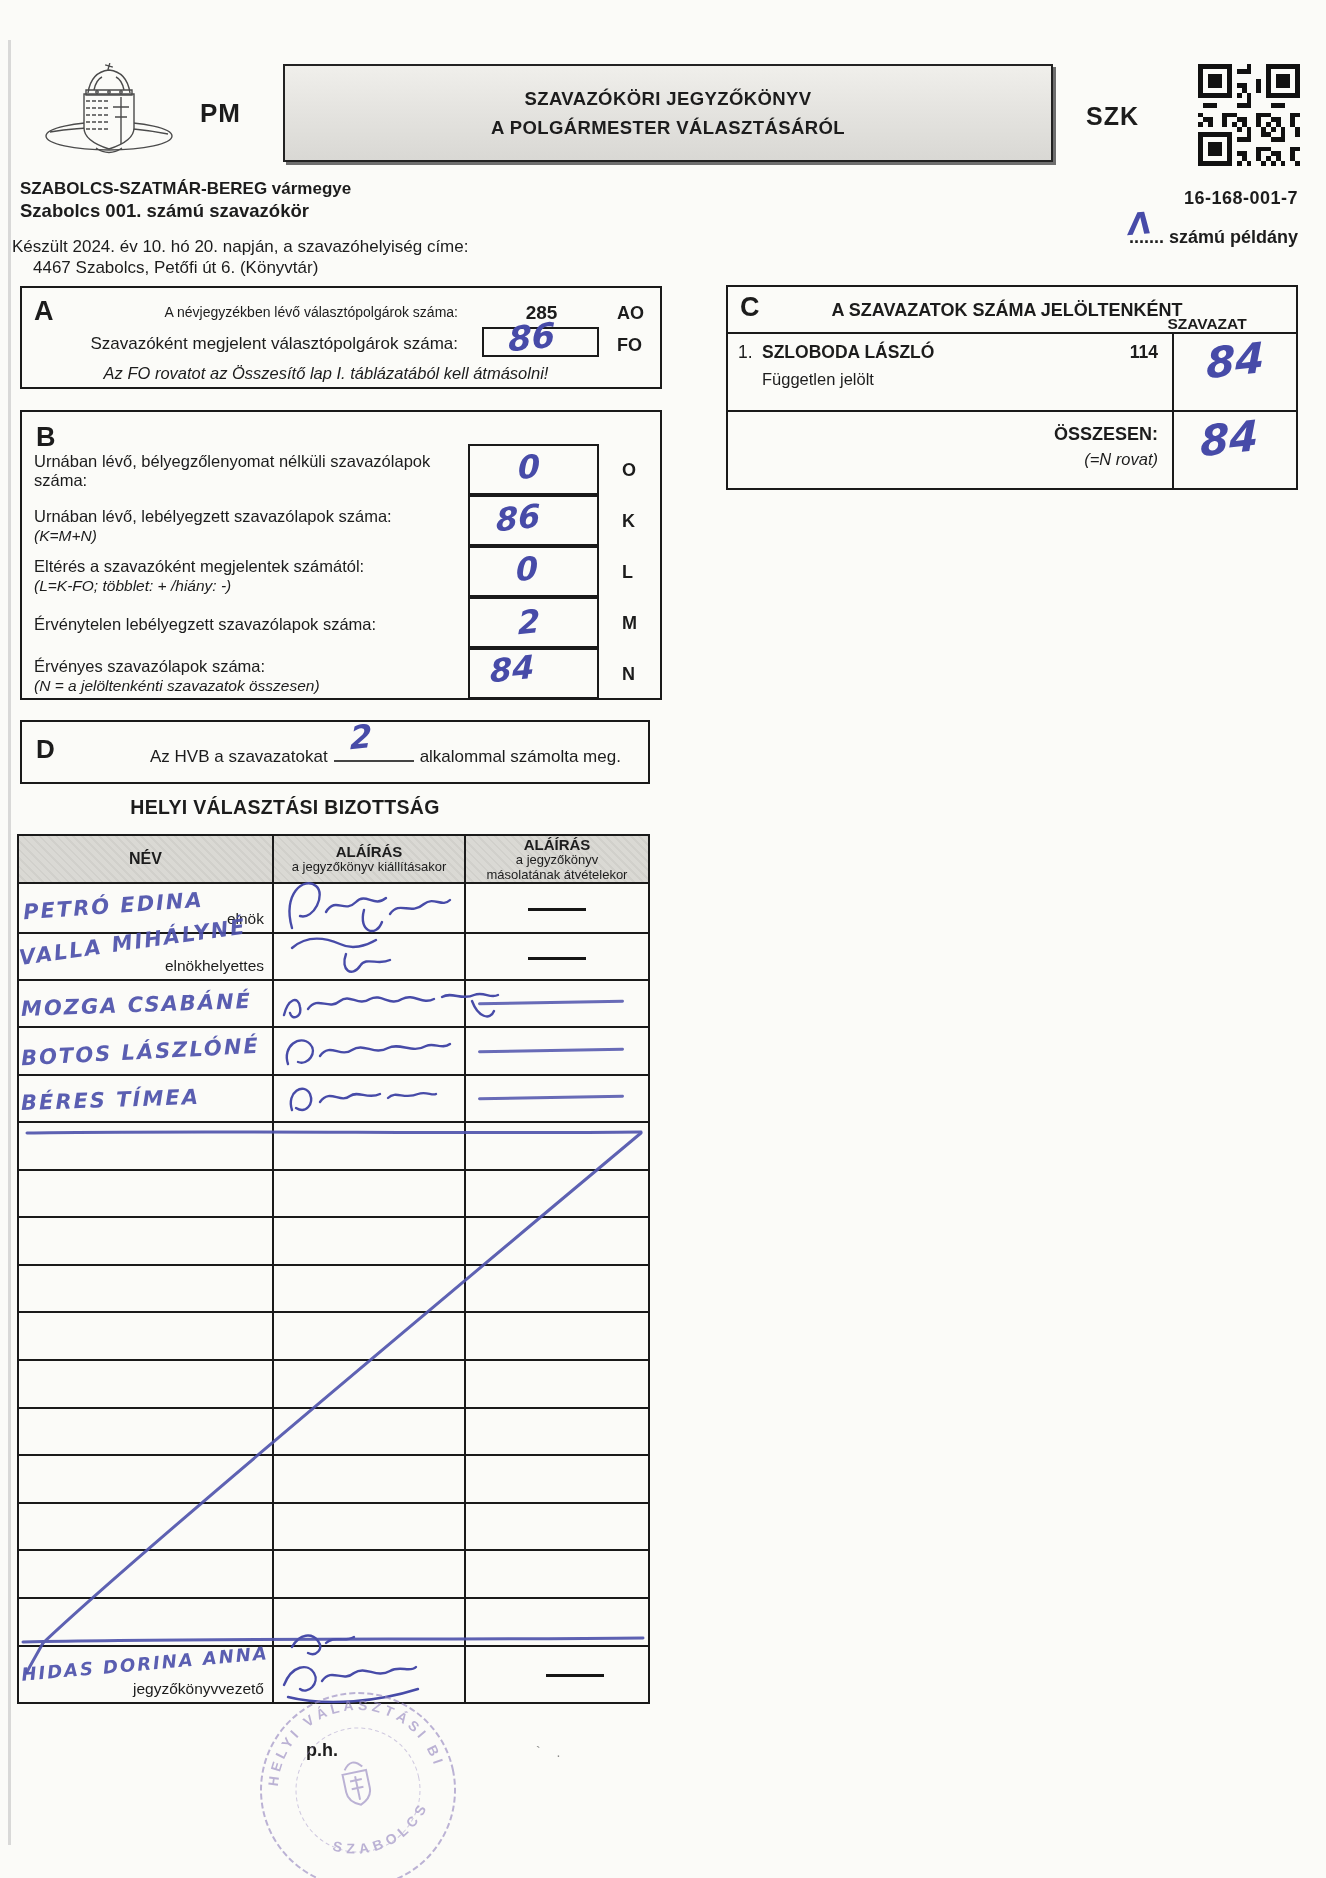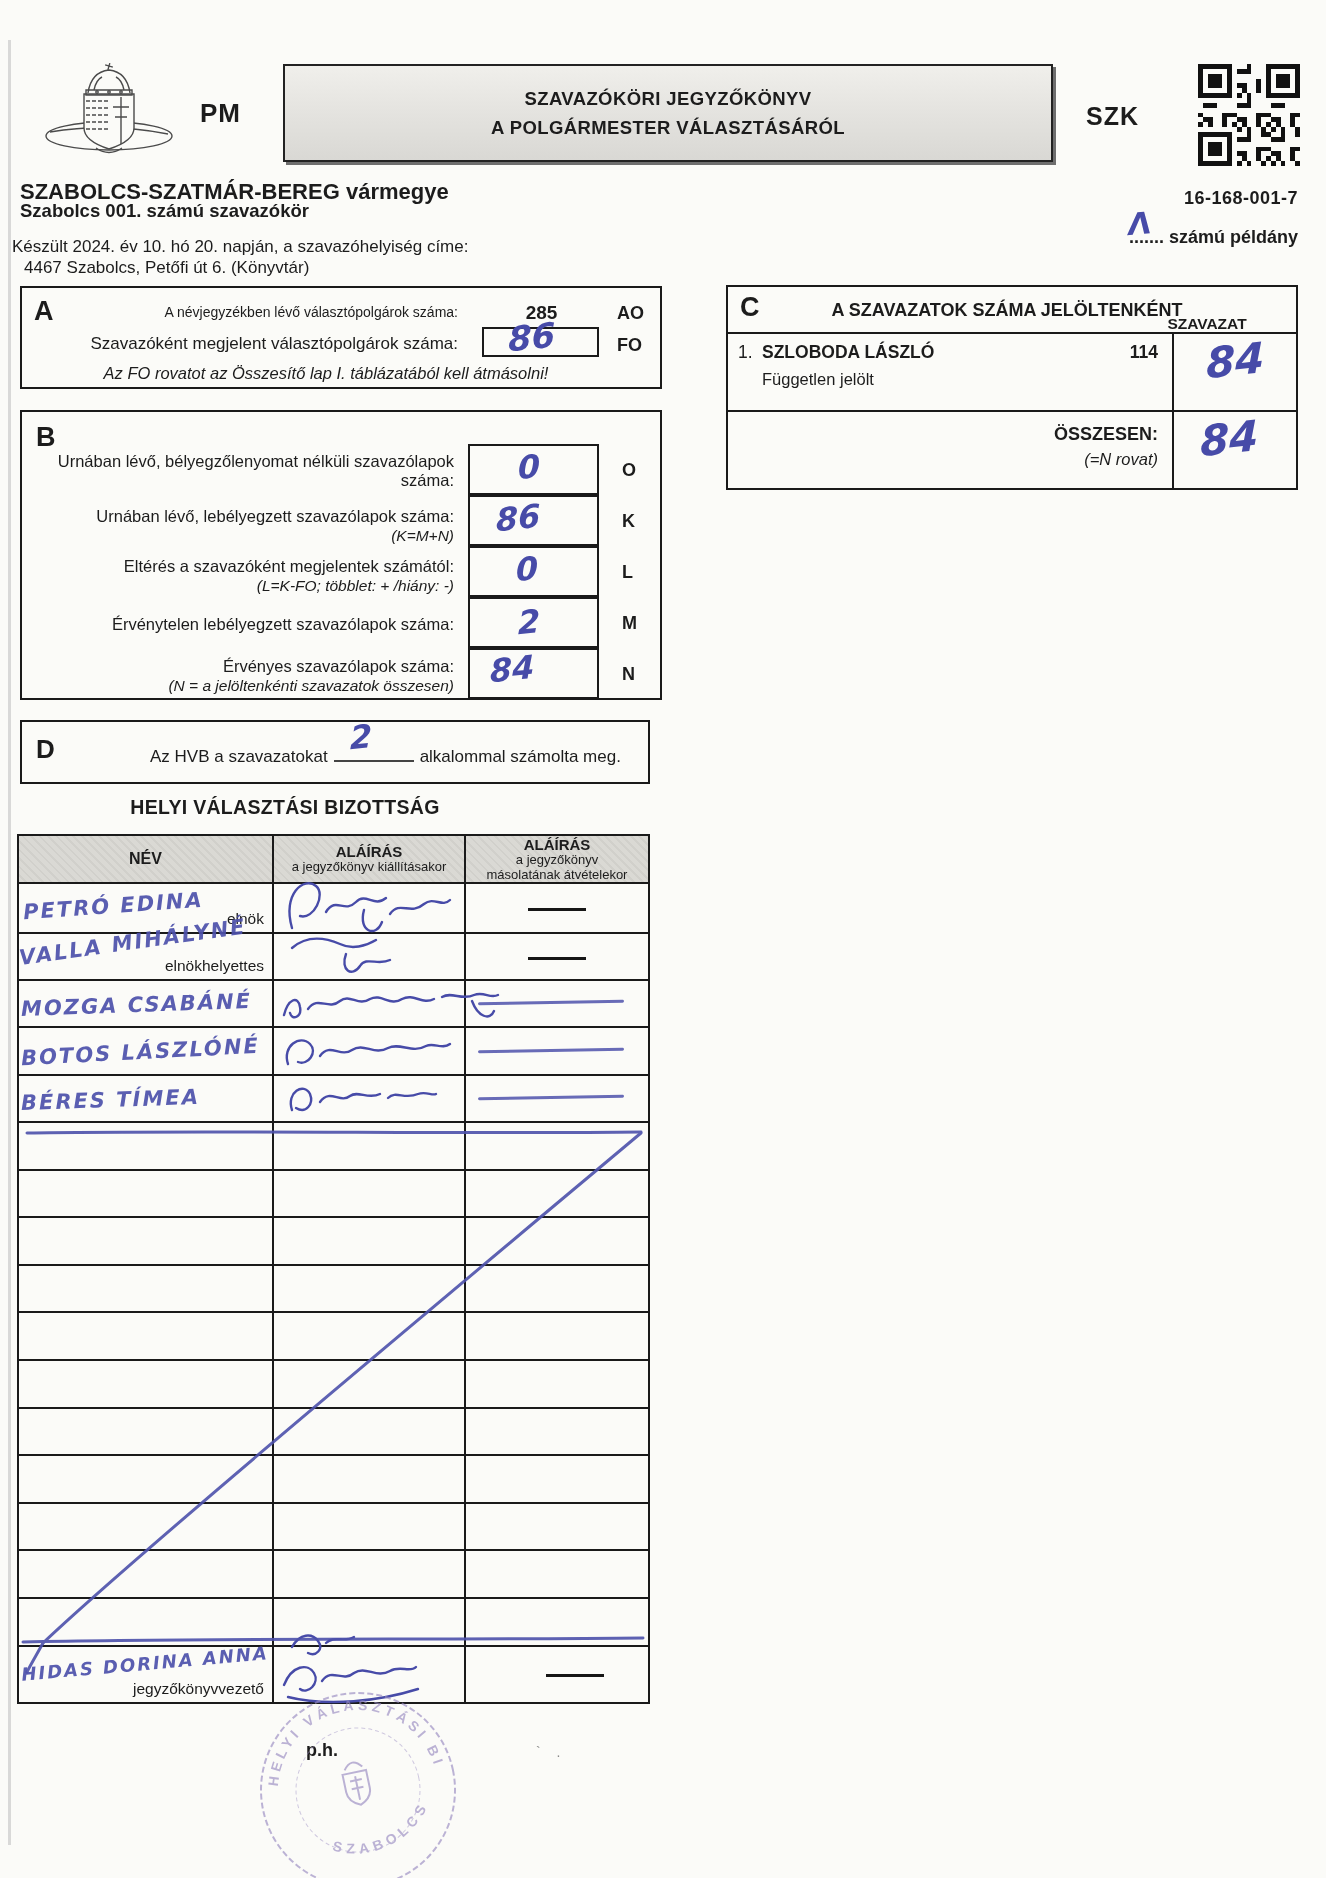--- a/index.html
+++ b/index.html
@@ -30,43 +30,43 @@
     display:flex; flex-direction:column; justify-content:center; align-items:center; gap:7px;
   }
   .title-box .l1 { font-size:18.5px; font-weight:bold; letter-spacing:.4px; }
   .title-box .l2 { font-size:18.5px; font-weight:bold; letter-spacing:.4px; }
   .szk { left:1086px; top:102px; font-size:25px; font-weight:bold; letter-spacing:1px; }
   .qr { left:1198px; top:64px; width:102px; height:102px; }
   .form-id { left:1000px; top:188px; width:298px; text-align:right; font-size:18px; font-weight:bold; letter-spacing:.5px; }
   .copy-line { left:1000px; top:227px; width:298px; text-align:right; font-size:18px; font-weight:bold; }
   .copy-mark { left:1128px; top:206px; font-size:30px; transform:rotate(-5deg); font-weight:bold; }
 
-  .county1 { left:20px; top:179px; font-size:22px; font-weight:bold; }
+  .county1 { left:20px; top:179px; font-size:17px; font-weight:bold; }
   .county2 { left:20px; top:200px; font-size:18.5px; font-weight:bold; }
   .made1 { left:12px; top:237px; font-size:17px; }
-  .made2 { left:24px; top:258px; font-size:17px; }
+  .made2 { left:33px; top:258px; font-size:17px; }
 
   
   .secbox { border:2.5px solid #1a1a1a; background:transparent; }
   .sec-letter { font-size:27px; font-weight:bold; }
 
   .box-a { left:20px; top:286px; width:642px; height:103px; }
   .box-a .sec-letter { position:absolute; left:12px; top:8px; }
   .a-label1 { position:absolute; right:202px; top:16px; font-size:14px; }
   .a-label2 { position:absolute; right:202px; top:46px; font-size:17px; }
   .a-val1 { position:absolute; left:462px; top:14px; width:115px; text-align:center; font-size:19px; font-weight:bold; }
   .fo-box { position:absolute; left:460px; top:39px; width:117px; height:30px; border:2px solid #1a1a1a; }
   .a-86 { position:absolute; left:24px; top:-12px; font-size:34px; }
   .a-code1 { position:absolute; left:595px; top:15px; font-size:18px; font-weight:bold; }
   .a-code2 { position:absolute; left:595px; top:47px; font-size:18px; font-weight:bold; }
   .a-note { position:absolute; left:0; right:30px; top:76px; text-align:center; font-size:16.5px; font-style:italic; }
 
   .box-b { left:20px; top:410px; width:642px; height:290px; }
   .box-b .sec-letter { position:absolute; left:14px; top:10px; }
-  .b-row { position:absolute; right:206px; width:420px; text-align:right; font-size:16.5px; line-height:19px; }
+  .b-row { position:absolute; right:206px; width:420px; text-align:left; font-size:16.5px; line-height:19px; }
   .b-sub { font-style:italic; font-size:15.5px; }
   .b-cell { position:absolute; left:446px; width:131px; height:51px; border:2px solid #1a1a1a; }
   .b-code { position:absolute; left:600px; width:30px; font-size:18px; font-weight:bold; }
   .b-ink { position:absolute; font-size:32px; }
 
   .box-c { left:726px; top:285px; width:572px; height:205px; }
   .c-head { position:absolute; left:0; top:0; right:0; height:47px; border-bottom:2px solid #1a1a1a; }
   .c-letter { position:absolute; left:12px; top:5px; font-size:27px; font-weight:bold; }
   .c-title { position:absolute; left:50px; right:60px; top:13px; text-align:center; font-size:18px; font-weight:bold; }
   .c-szavazat { position:absolute; right:14px; top:28px; width:150px; text-align:center; font-size:15.5px; font-weight:bold; }

